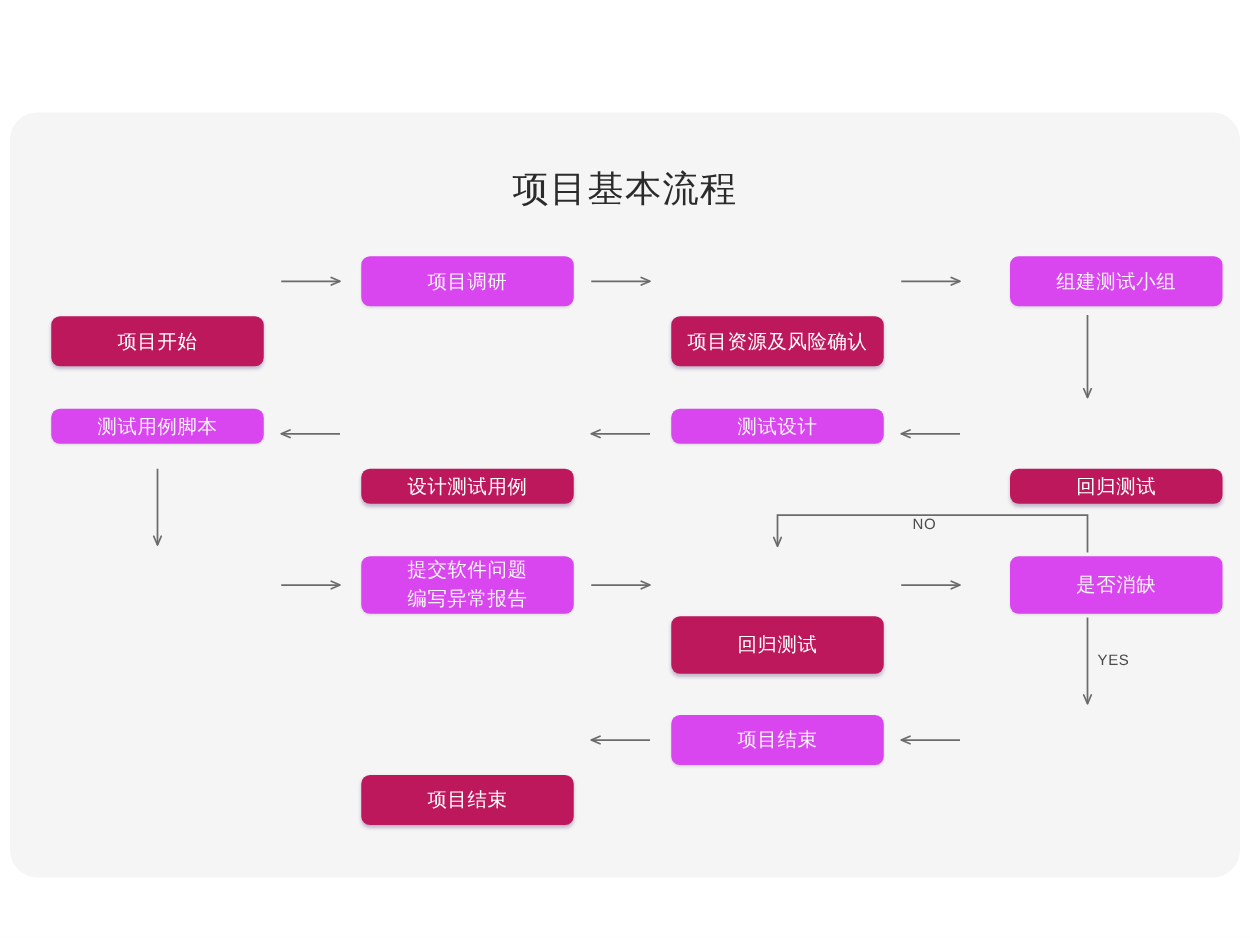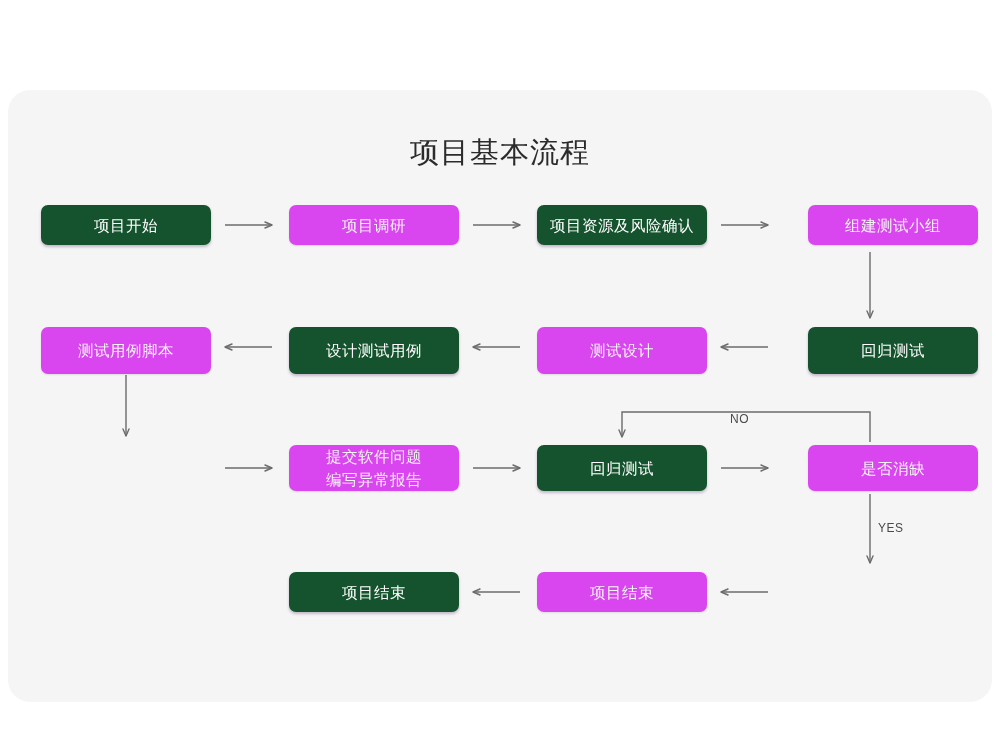--- a/index.html
+++ b/index.html
@@ -52,39 +52,40 @@
     justify-content: center;
     text-align: center;
     border-radius: 7px;
     font-size: 15.5px;
     line-height: 21px;
     letter-spacing: 0.5px;
     white-space: pre-line;
     user-select: none;
   }
   .node.purple {
-    background: #14532d;
+    background: #be185d;
     color: #ffffff;
     box-shadow: 0 2px 3px rgba(60,30,90,0.28);
+    margin-top: 48px;
   }
   .node.gray {
     background: #d946ef;
     color: #f4f4f4;
     box-shadow: 0 1px 2px rgba(0,0,0,0.10);
   }
   .node.two-line { line-height: 23px; }
 
   
   .c1 { left: 41px;  width: 170px; }
   .c2 { left: 289px; width: 170px; }
   .c3 { left: 537px; width: 170px; }
   .c4 { left: 808px; width: 170px; }
 
   .r1 { top: 205px; height: 40px; }
-  .r2 { top: 327px; height: 47px; }
+  .r2 { top: 327px; height: 28px; }
   .r3 { top: 445px; height: 46px; }
   .r4 { top: 572px; height: 40px; }
 
   
   #wires {
     position: absolute;
     left: 0; top: 0;
     width: 1000px; height: 750px;
     pointer-events: none;
   }

